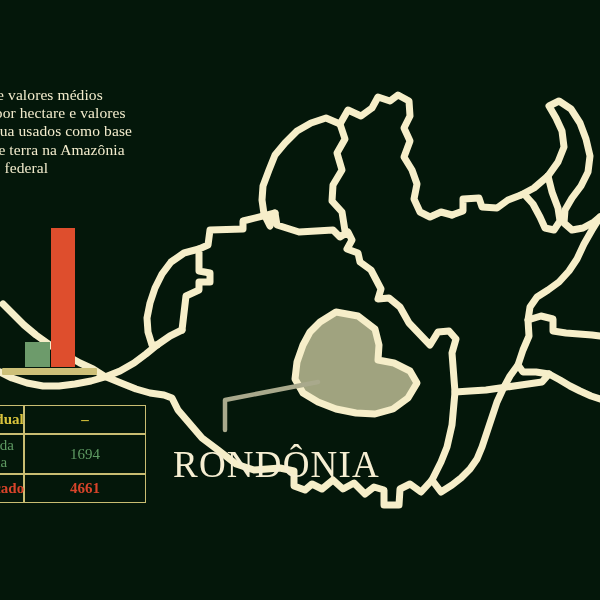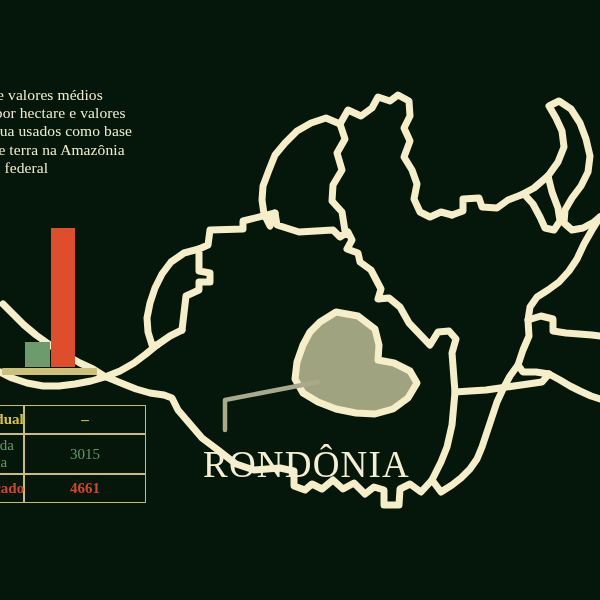--- a/index.html
+++ b/index.html
@@ -110,21 +110,20 @@
   
   #map-callout-label {
     position: absolute;
     left: 173px;
     top: 443px;
     color: #f6eed2;
     font-family: "Liberation Serif", serif;
     font-size: 37px;
     letter-spacing: 1.2px;
     white-space: nowrap;
-    margin-left: 30px;
   }
 </style>
 </head>
 <body>
 
 <div id="stage">
 
   <svg id="map-svg" viewBox="0 0 600 600" aria-hidden="true">
     <g fill="none" stroke="#f6eec9" stroke-width="7" stroke-linejoin="round" stroke-linecap="round">
 
@@ -428,21 +427,21 @@
   </div>
 
   <table id="data-table">
     <tbody>
       <tr>
         <td class="col-label cell-head">Estadual</td>
         <td class="col-value cell-head">–</td>
       </tr>
       <tr>
         <td class="col-label cell-green">Uso da água</td>
-        <td class="col-value cell-green">3015</td>
+        <td class="col-value cell-green">1694</td>
       </tr>
       <tr>
         <td class="col-label cell-red">Mercado</td>
         <td class="col-value cell-red">4661</td>
       </tr>
     </tbody>
   </table>
 
   <div id="map-callout-label">RONDÔNIA</div>
 

